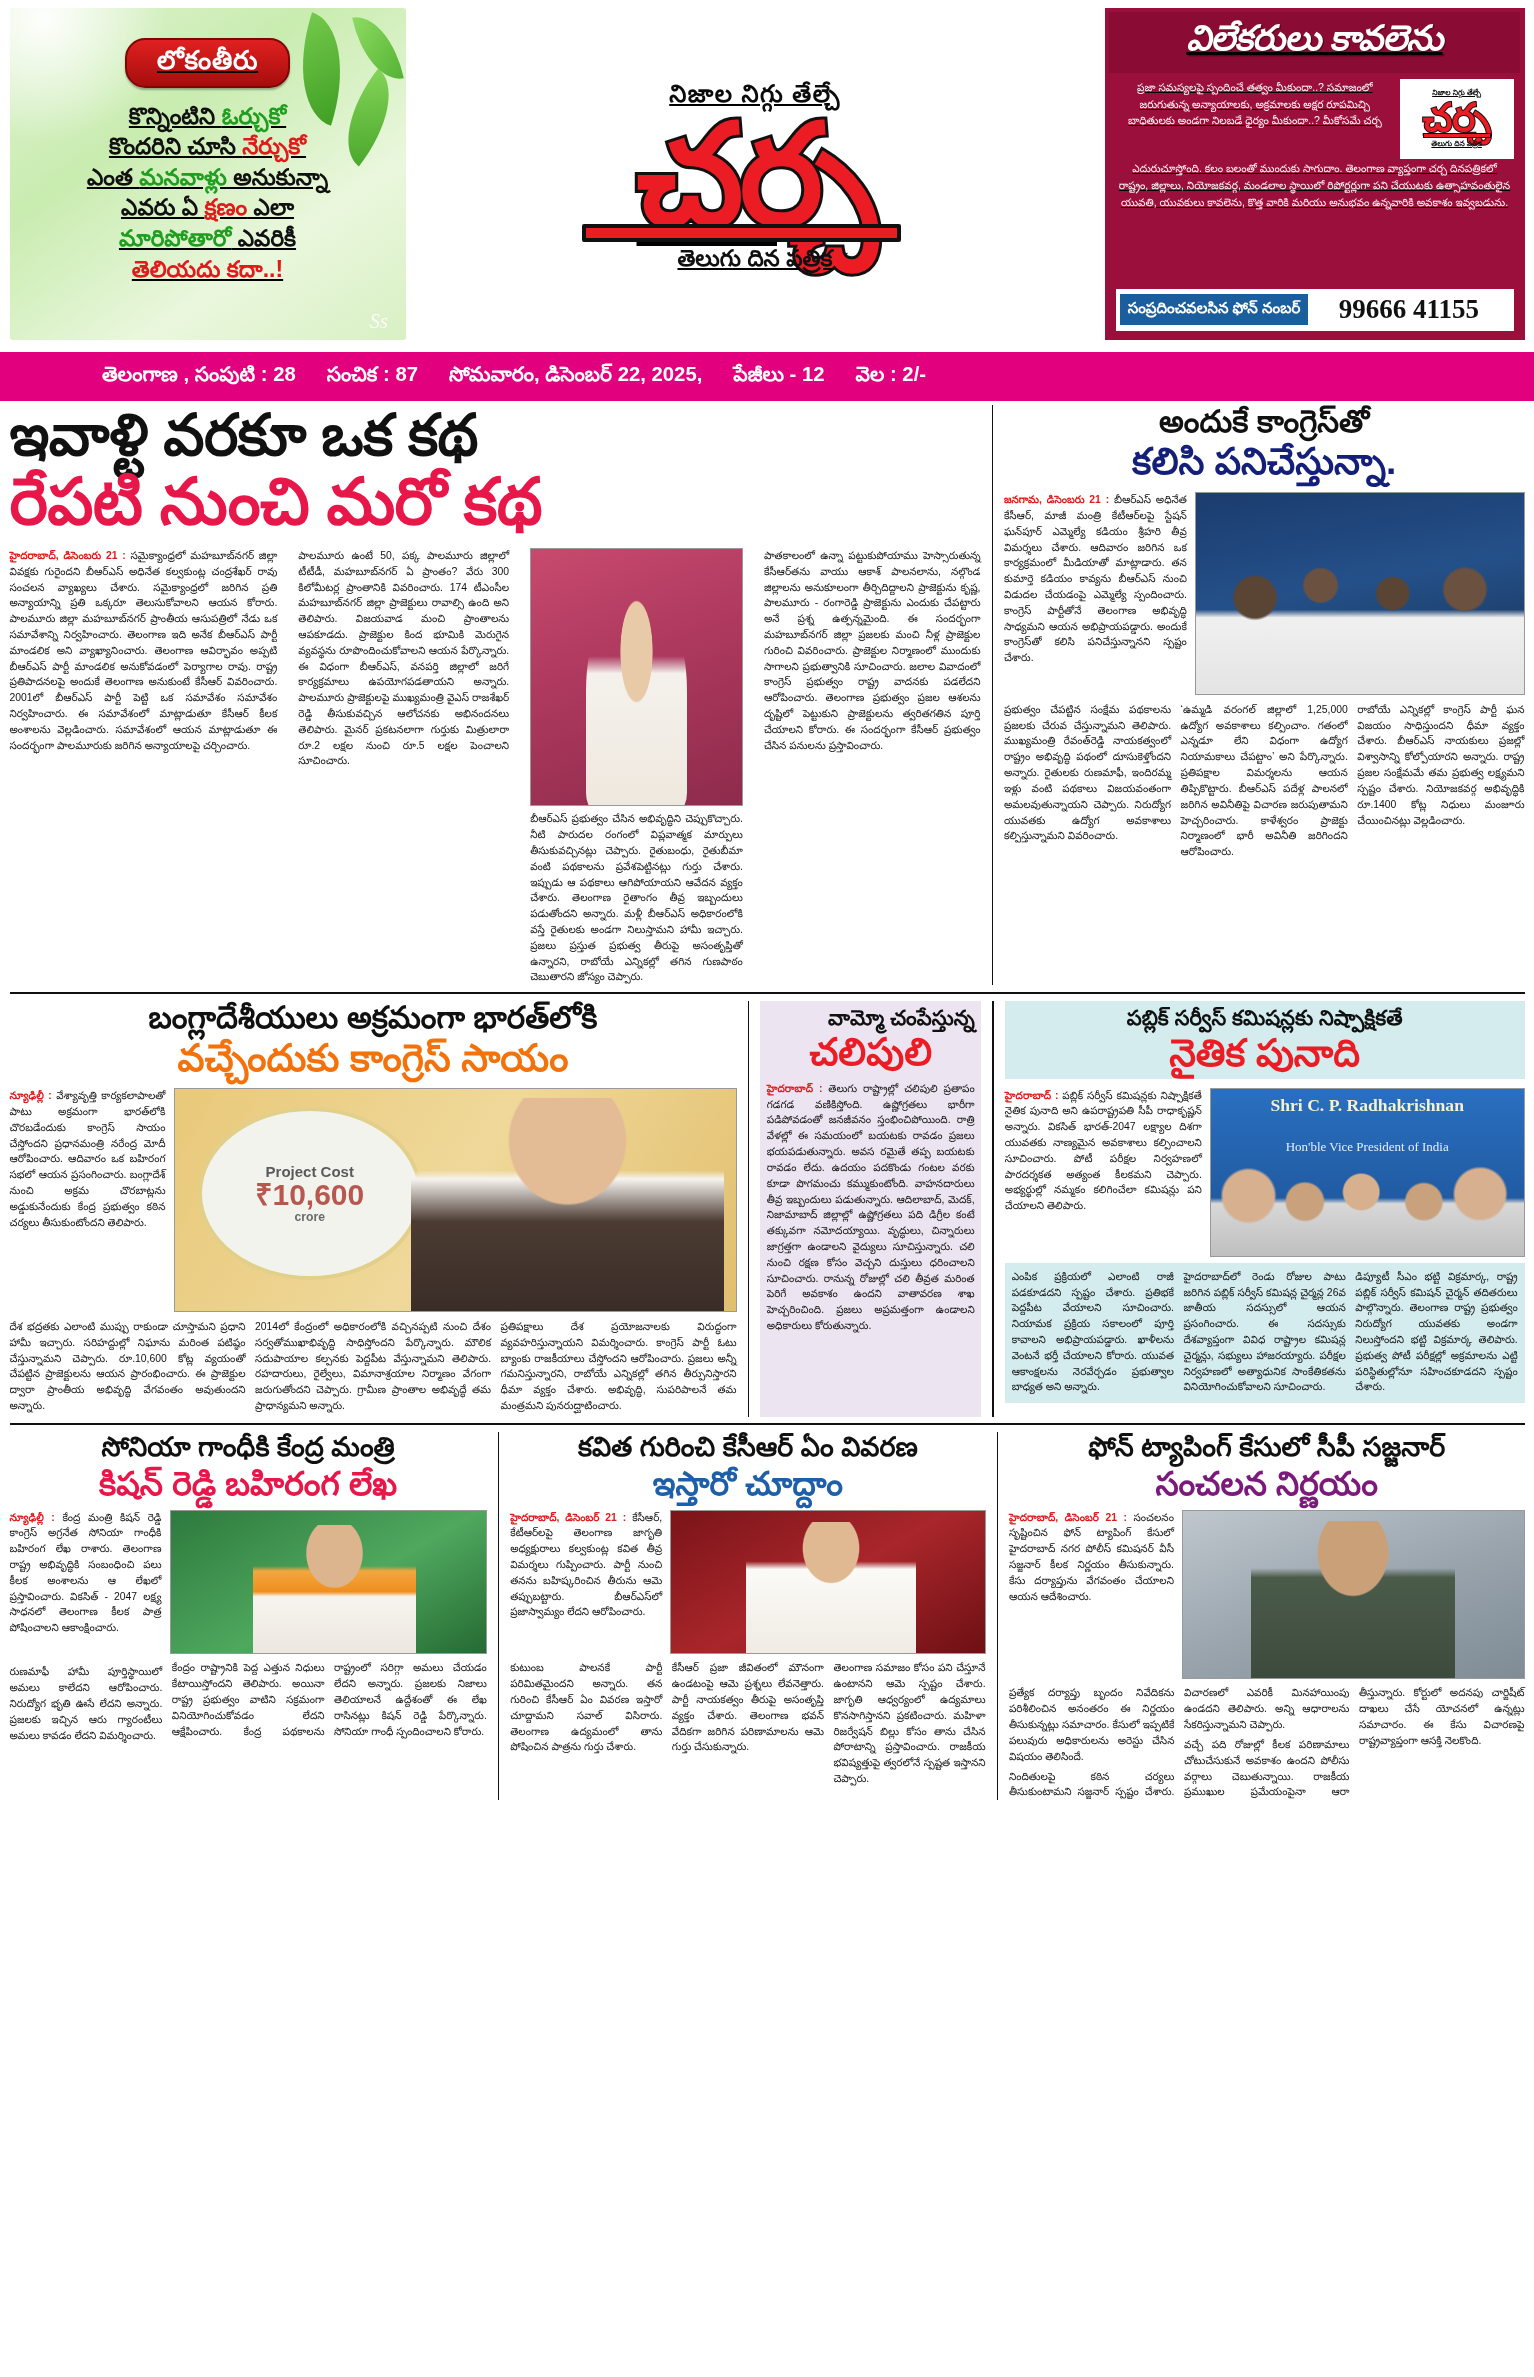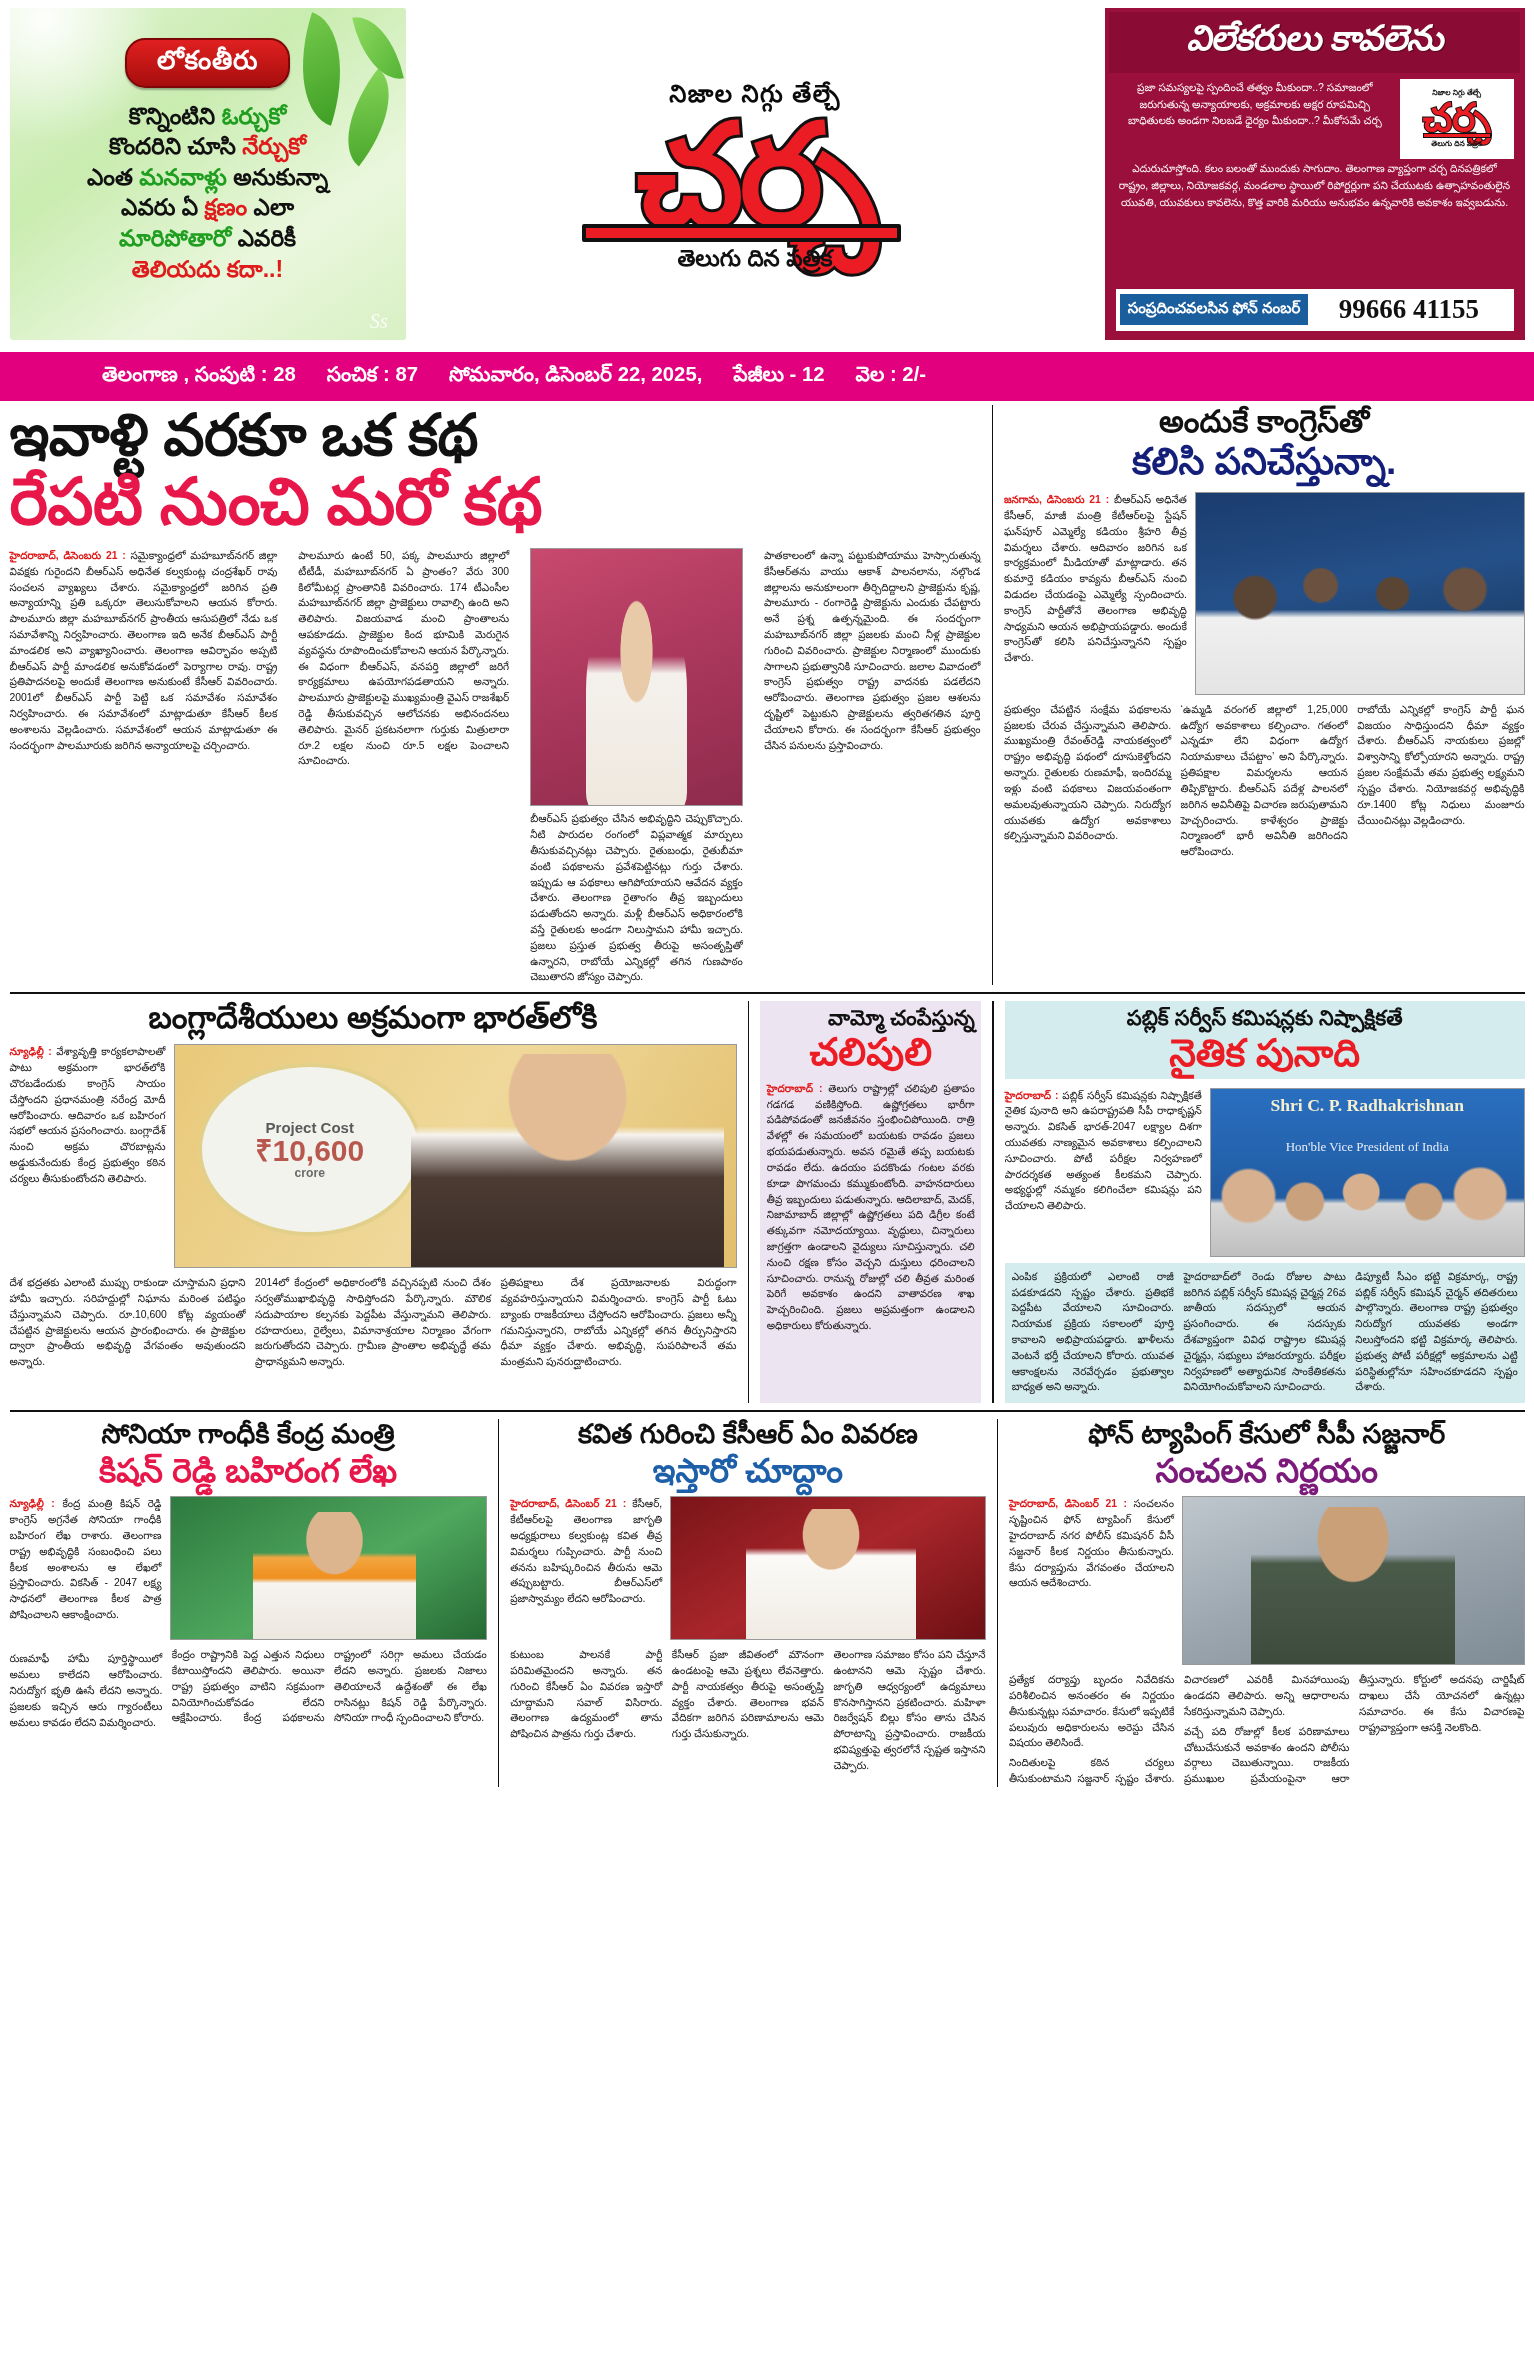--- a/index.html
+++ b/index.html
@@ -7,21 +7,21 @@
   html, body {
     width: 1534px;
     height: 2377px;
     background: #ffffff;
     font-family: "Liberation Sans", sans-serif;
     overflow: hidden;
   }
   .page { position: relative; width: 1534px; height: 2377px; background:#fff; }
 
   
-  .masthead { display: flex; height: 352px; width: 1534px; align-items: stretch; }
+  .masthead { display: flex; height: 352px; width: 1534px; align-items: stretch; text-decoration: underline; }
 
   .quote-box {
     width: 396px; height: 332px; margin: 8.1px 0 0 9.5px;
     background: linear-gradient(145deg,#dff3d0 0%,#c9ecb0 35%,#eaf7dd 70%,#d8f0c4 100%);
     position: relative; overflow: hidden;
     border-radius: 2.7px;
     display: flex; flex-direction: column; align-items: center;
     padding-top: 30px;
   }
   .quote-box::before {
@@ -293,20 +293,21 @@
         </div>
       </div>
     </div>
 
     <div class="hr-thick"></div>
 
     <div class="zone">
 
       <div class="col" style="width:736px;">
         <h2 class="hd-black" style="text-align:center;">బంగ్లాదేశీయులు అక్రమంగా భారత్‌లోకి</h2>
+        <h2 class="hd-orange" style="text-align:center; margin-top:2.7px;">వచ్చేందుకు కాంగ్రెస్ సాయం</h2>
 
         <div style="display:flex; gap:8.8px; margin-top:9.5px;">
           <div style="width:156px;">
             <p class="body-text"><span class="dl">న్యూఢిల్లీ :</span> <span>వేశ్యావృత్తి కార్యకలాపాలతో పాటు అక్రమంగా భారత్‌లోకి చొరబడేందుకు కాంగ్రెస్ సాయం చేస్తోందని ప్రధానమంత్రి నరేంద్ర మోదీ ఆరోపించారు. ఆదివారం ఒక బహిరంగ సభలో ఆయన ప్రసంగించారు. బంగ్లాదేశ్ నుంచి అక్రమ చొరబాట్లను అడ్డుకునేందుకు కేంద్ర ప్రభుత్వం కఠిన చర్యలు తీసుకుంటోందని తెలిపారు.</span></p>
           </div>
           <div style="flex:1;">
             <div class="photo ph-modi" style="width:100%; height:224px;">
               <div class="disc">
                 <div class="pc">Project Cost</div>
                 <div class="amt">₹10,600</div>

